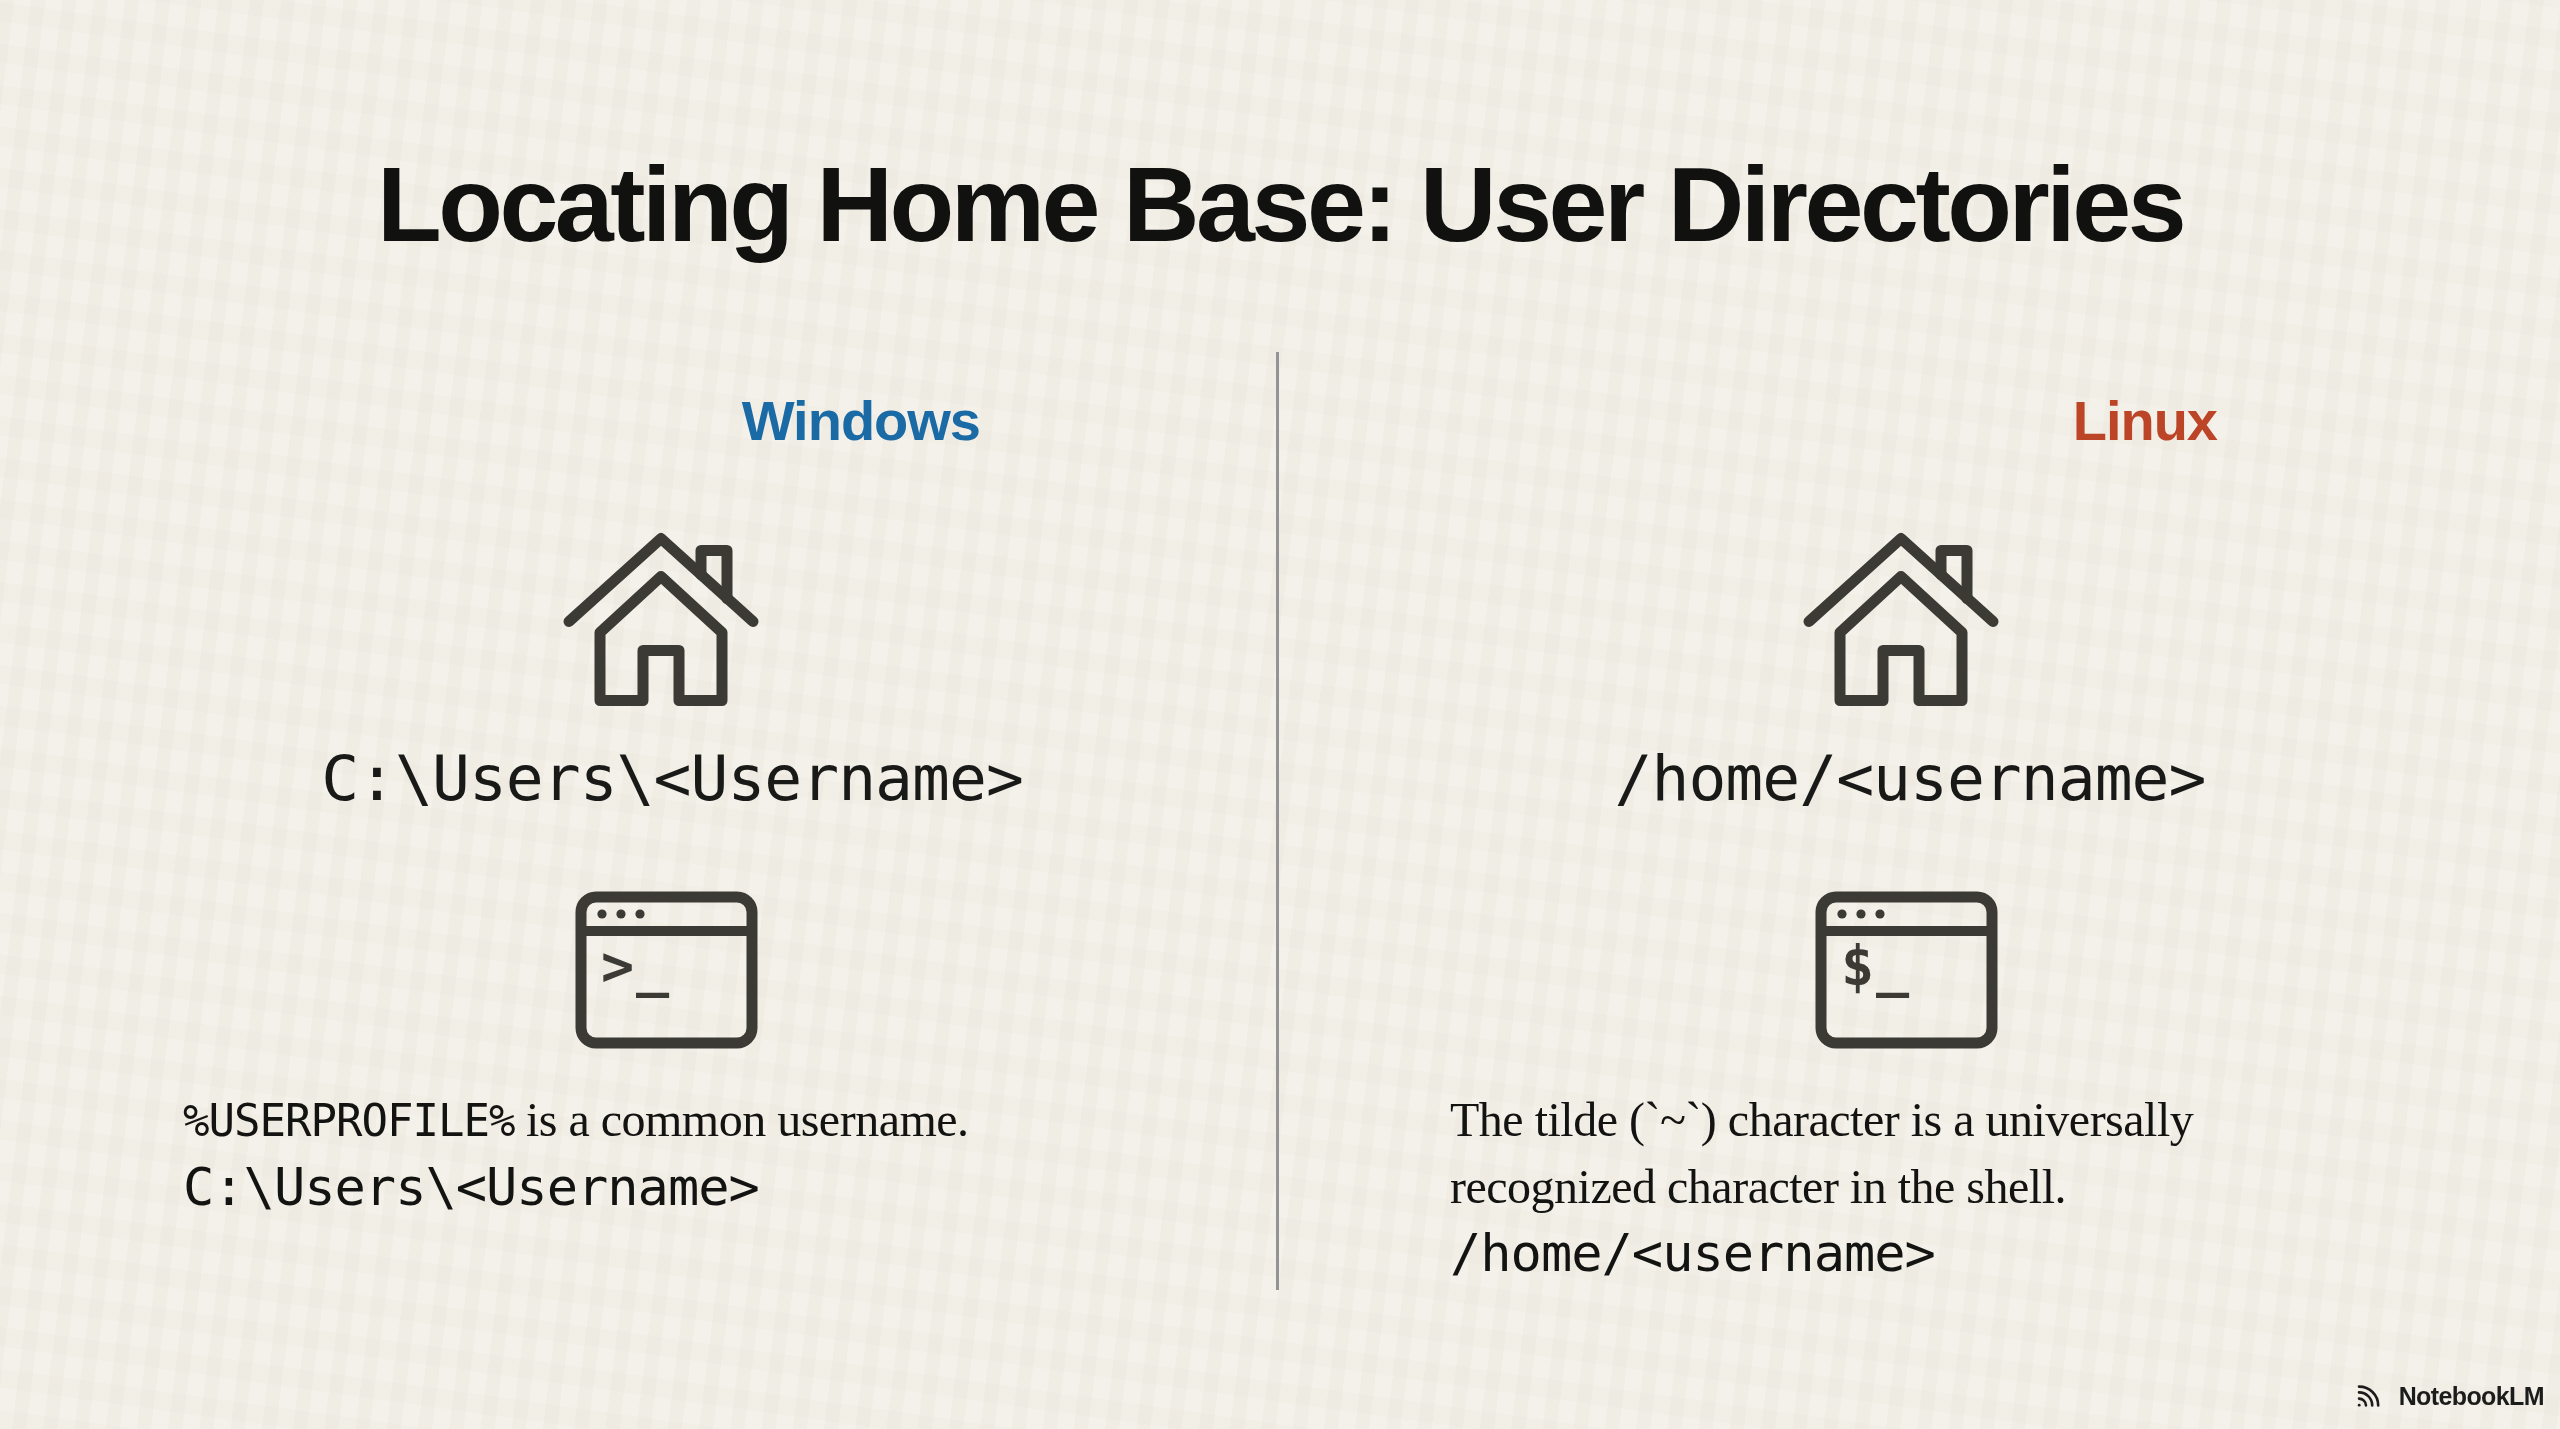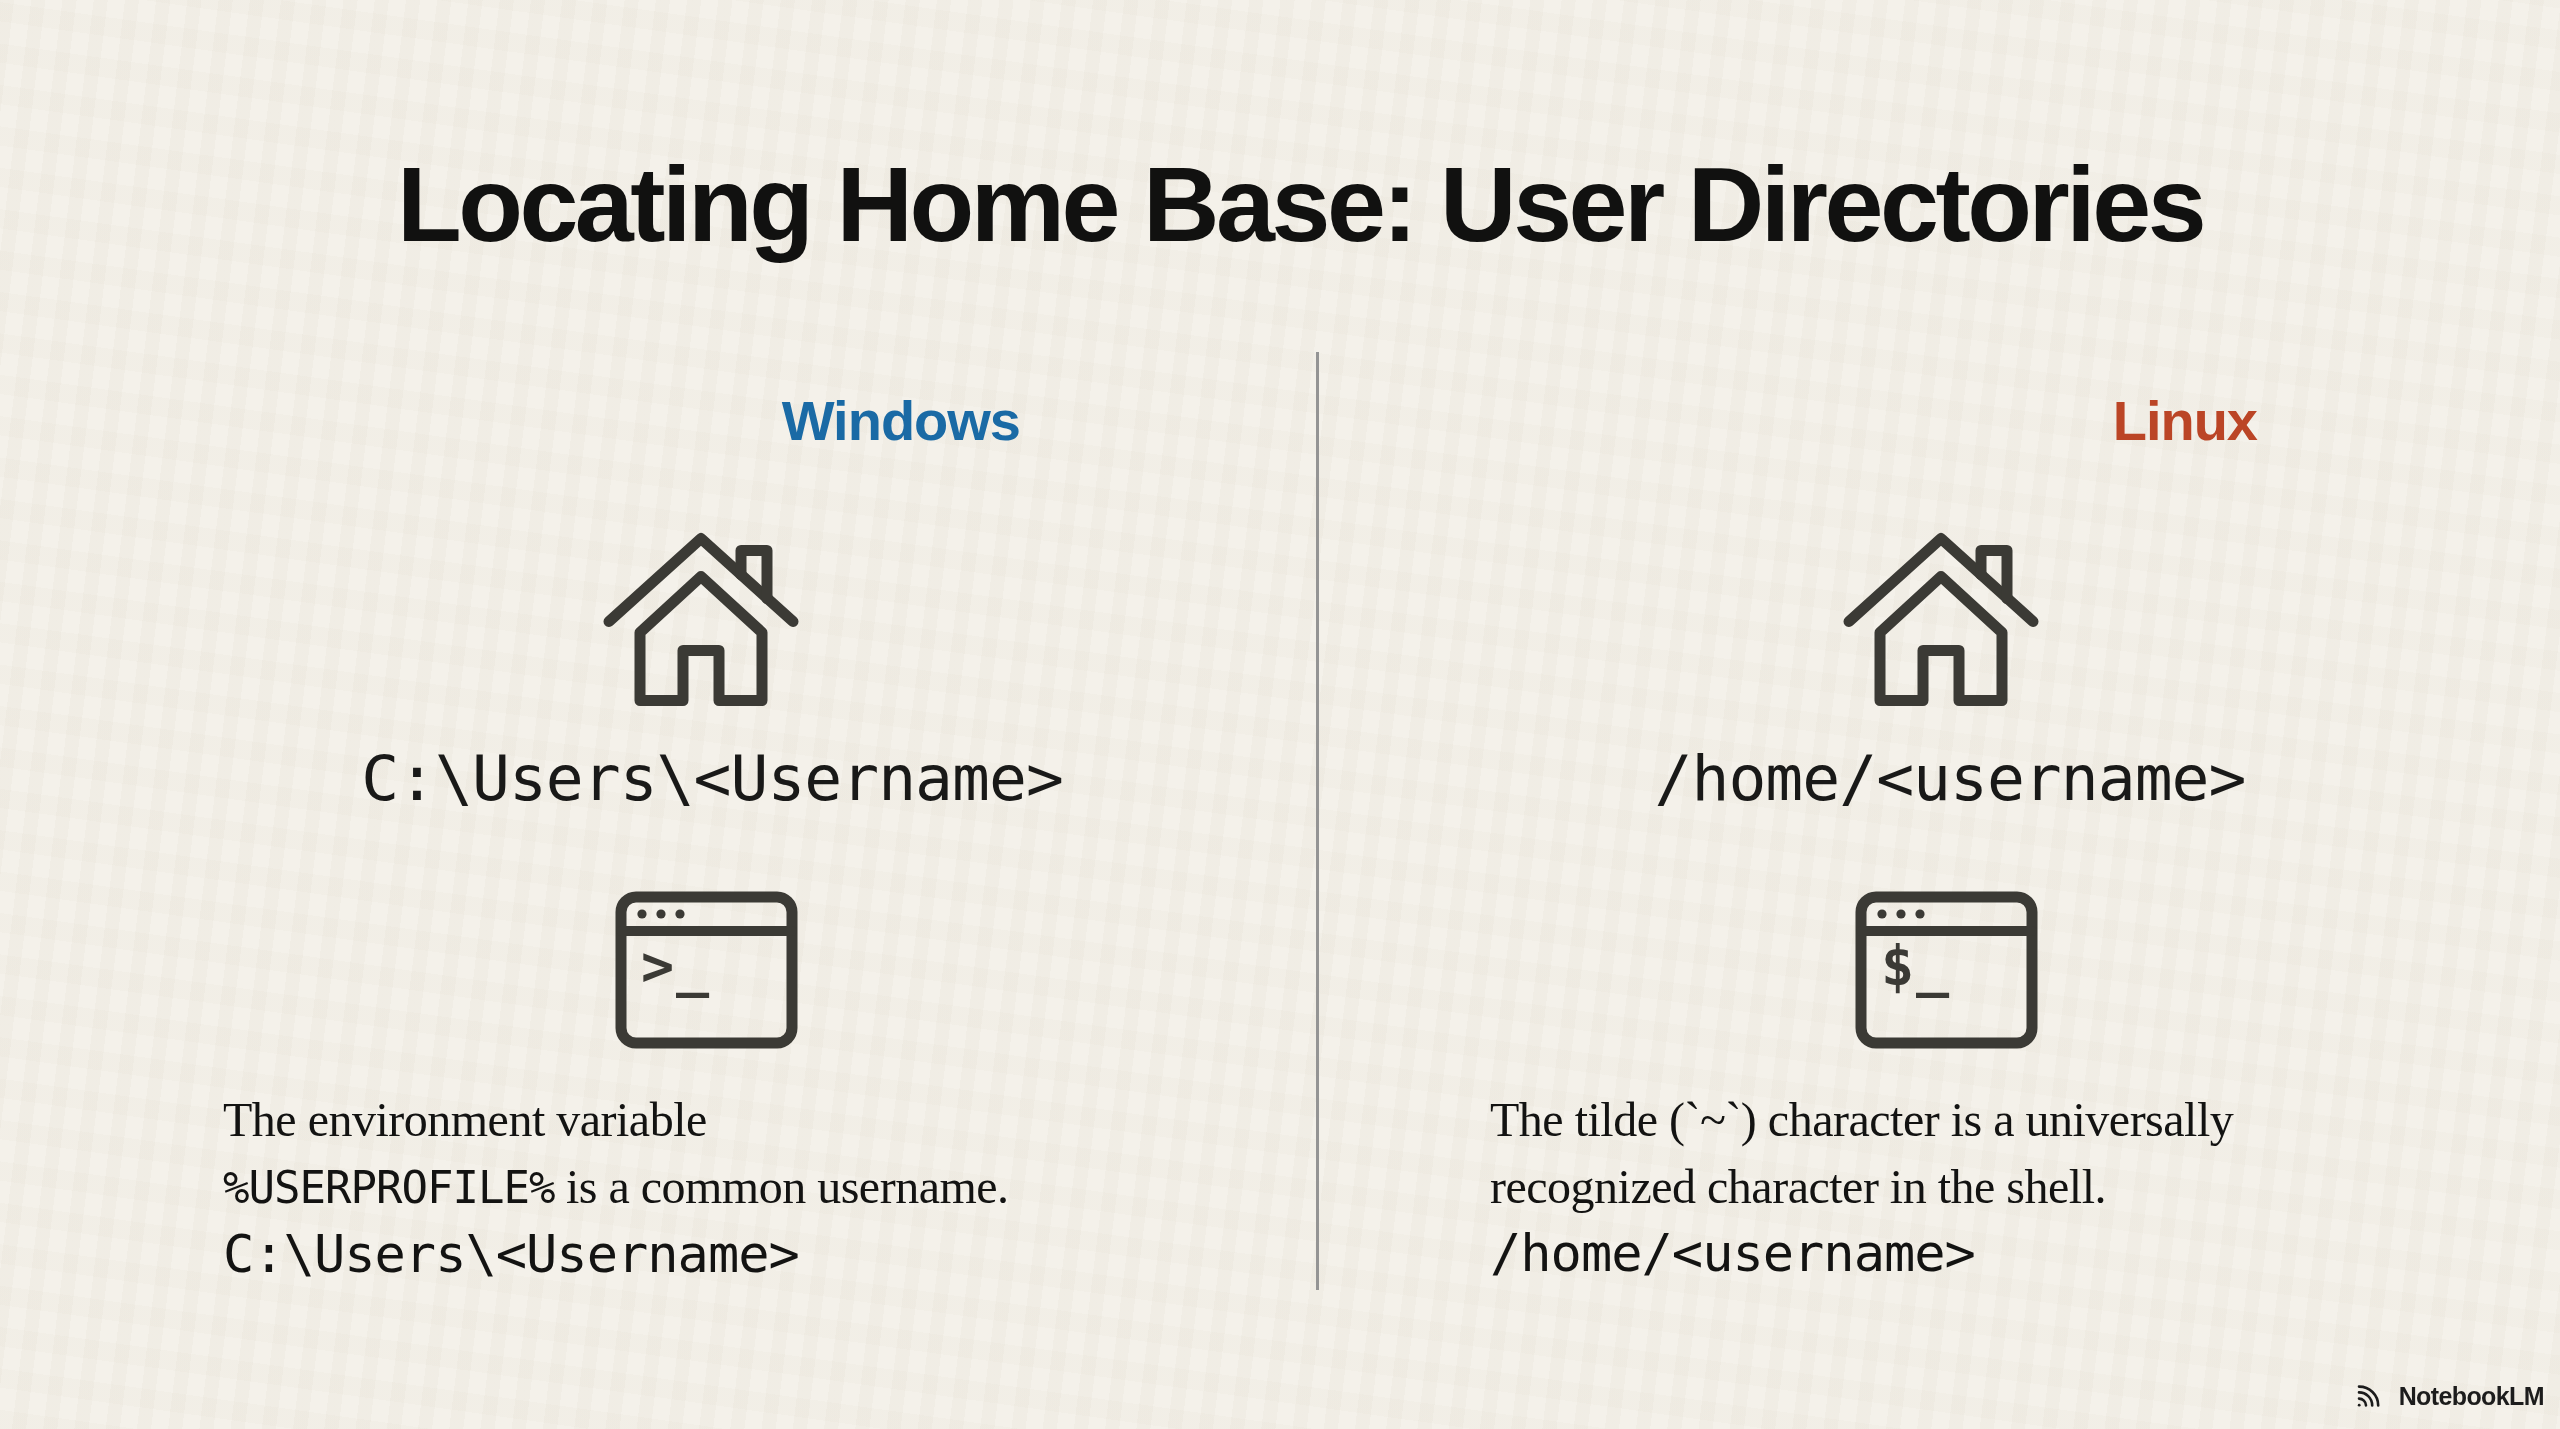--- a/index.html
+++ b/index.html
@@ -14,21 +14,21 @@
   
   body::before {
     content: "";
     position: absolute; inset: 0;
     background:
       repeating-linear-gradient(97deg, rgba(215,208,192,.12) 0 14px, rgba(255,255,255,0) 14px 31px),
       repeating-linear-gradient(8deg, rgba(222,216,200,.10) 0 19px, rgba(255,255,255,0) 19px 41px);
     pointer-events: none;
   }
 
-  .abs { position: absolute; margin-left: 40px; }
+  .abs { position: absolute; }
 
   .slide-title {
     left: 0; right: 0; top: 146px;
     text-align: center;
     font-size: 106px;
     line-height: 1.1;
     font-weight: 700;
     letter-spacing: -3.5px;
     color: #111110;
   }
@@ -162,21 +162,20 @@
     <rect x="7" y="7" width="171" height="146" rx="15"></rect>
     <line x1="7" y1="41" x2="178" y2="41" stroke-width="10"></line>
     <circle cx="28" cy="24" r="4.6" fill="#3b3a35" stroke="none"></circle>
     <circle cx="47" cy="24" r="4.6" fill="#3b3a35" stroke="none"></circle>
     <circle cx="66" cy="24" r="4.6" fill="#3b3a35" stroke="none"></circle>
   </svg>
   <div class="prompt">$_</div>
 </div>
 
 <div class="abs desc win">
-  <div>The environment variable</div>
   <div><span class="code-inline">%USERPROFILE%</span><span> is a common username.</span></div>
   <div class="code-line">C:\Users\&lt;Username&gt;</div>
 </div>
 
 <div class="abs desc linux">
   <div>The tilde (`~`) character is a universally</div>
   <div>recognized character in the shell.</div>
   <div class="code-line">/home/&lt;username&gt;</div>
 </div>
 

